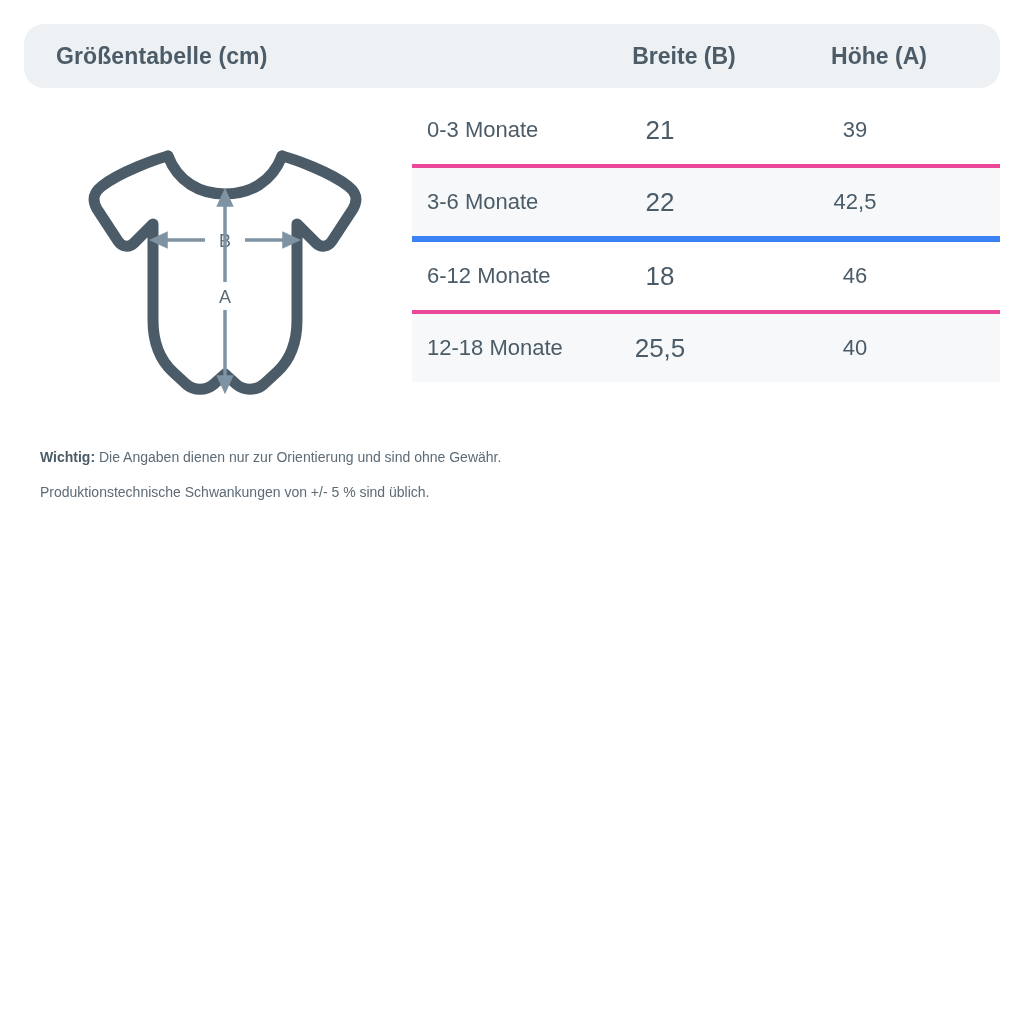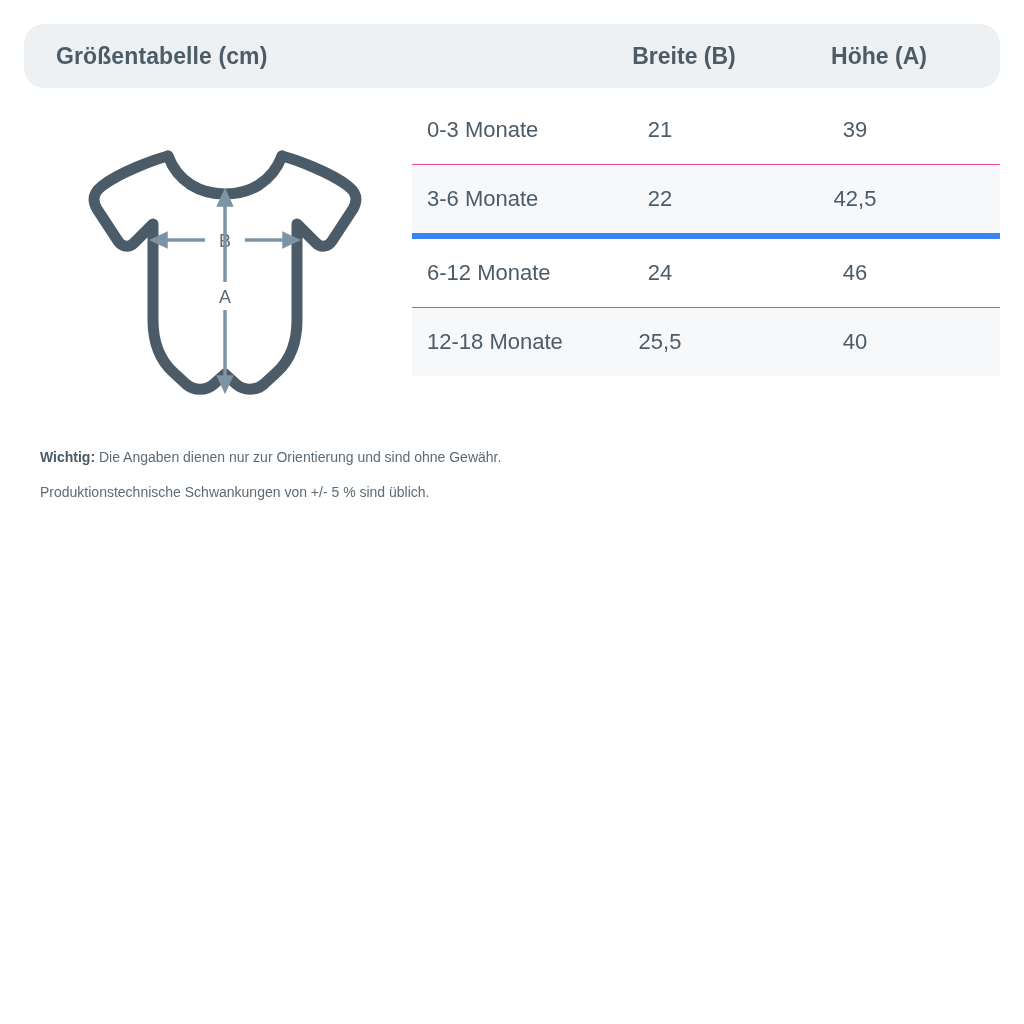--- a/index.html
+++ b/index.html
@@ -69,42 +69,42 @@
     position: absolute;
     left: 412px;
     top: 96px;
     width: 588px;
   }
   .row {
     position: relative;
     height: 68px;
     display: flex;
     align-items: center;
-    border-bottom: 1px solid #ec4899;
+    border-bottom: 4px solid #ec4899;
   }
   .row.alt {
     background: #f6f8f9;
     border-bottom: 6px solid #3b82f6;
   }
   .row:last-child {
     border-bottom: none;
   }
   .cell-label {
     position: absolute;
     left: 15px;
     font-size: 22px;
     color: #4b5c68;
     white-space: nowrap;
   }
   .cell-b {
     position: absolute;
     left: 153px;
     width: 190px;
     text-align: center;
-    font-size: 22px;
+    font-size: 26px;
     color: #4b5c68;
   }
   .cell-a {
     position: absolute;
     left: 348px;
     width: 190px;
     text-align: center;
     font-size: 22px;
     color: #4b5c68;
   }
@@ -200,21 +200,21 @@
     </div>
 
     <div class="row alt">
       <div class="cell-label">3-6 Monate</div>
       <div class="cell-b">22</div>
       <div class="cell-a">42,5</div>
     </div>
 
     <div class="row">
       <div class="cell-label">6-12 Monate</div>
-      <div class="cell-b">24</div>
+      <div class="cell-b">18</div>
       <div class="cell-a">46</div>
     </div>
 
     <div class="row alt">
       <div class="cell-label">12-18 Monate</div>
       <div class="cell-b">25,5</div>
       <div class="cell-a">40</div>
     </div>
 
   </div>

